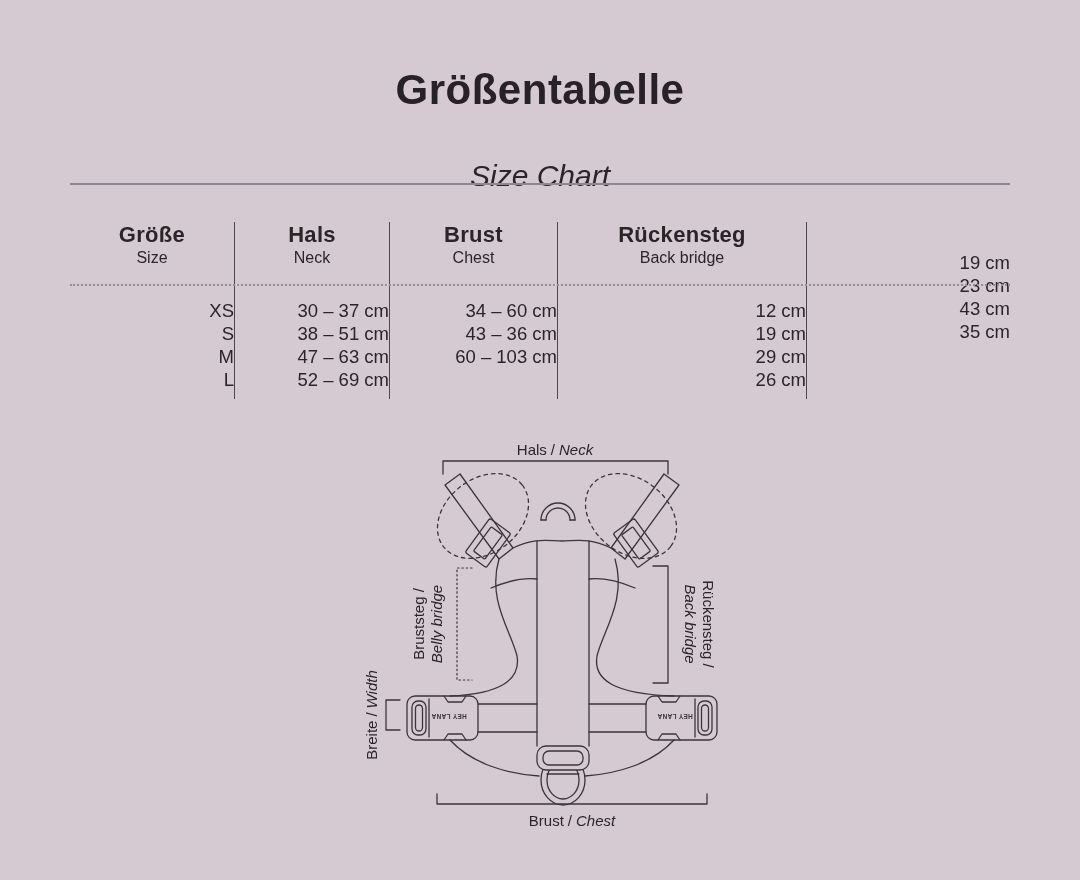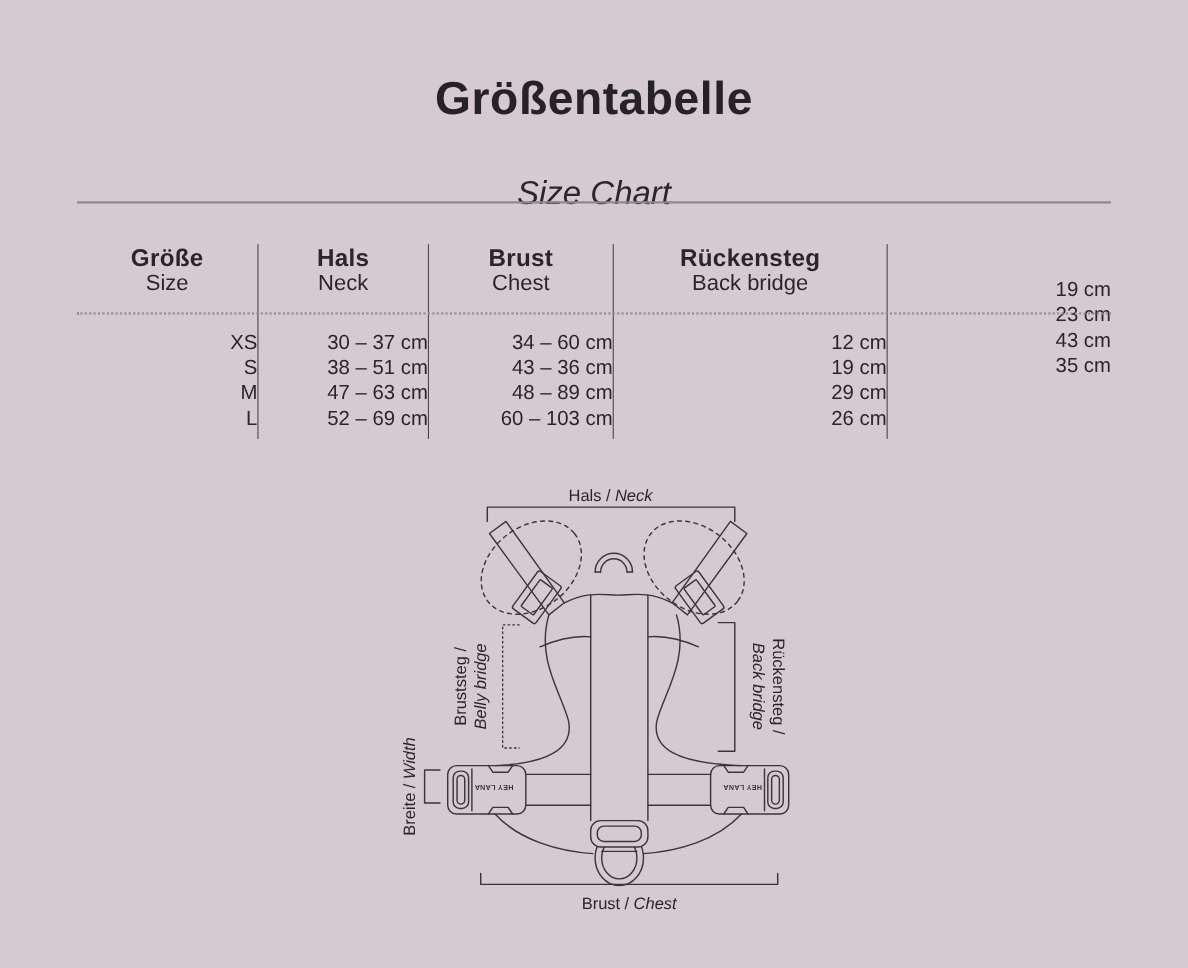--- a/index.html
+++ b/index.html
@@ -29,21 +29,21 @@
   .size-table {
     position:absolute; top:222px; left:70px; width:940px;
     display:grid; grid-template-columns:165px 155px 168px 249px 203px;
   }
   .size-table .col {
     text-align:center; border-right:1px solid #4d474c; padding-bottom:8px;
   }
   .size-table .col:last-child { border-right:none; }
   .col-header { height:48px; }
   .h-de { font-size:22px; font-weight:700; line-height:26px; letter-spacing:.3px; }
-  .h-en { font-size:20px; line-height:20px; }
+  .h-en { font-size:16px; line-height:20px; }
   .dotted-sep {
     position:absolute; left:0; right:0; top:62px; height:0;
     border-top:2px dotted #938d94;
   }
   .cells { margin-top:29px;text-align:right; }
   .cell { height:23px; line-height:23px; font-size:18.5px; }
   .diagram {
     position:absolute; left:350px; top:428px; width:400px; height:432px;
   }
   svg text {
@@ -90,21 +90,20 @@
   </div>
 
   <div class="col">
     <div class="col-header">
       <div class="h-de">Brust</div>
       <div class="h-en">Chest</div>
     </div>
     <div class="cells">
       <div class="cell">34 – 60 cm</div>
       <div class="cell">43 – 36 cm</div>
-      <div class="cell">48 – 89 cm</div>
       <div class="cell">60 – 103 cm</div>
     </div>
   </div>
 
   <div class="col">
     <div class="col-header">
       <div class="h-de">Rückensteg</div>
       <div class="h-en">Back bridge</div>
     </div>
     <div class="cells">

